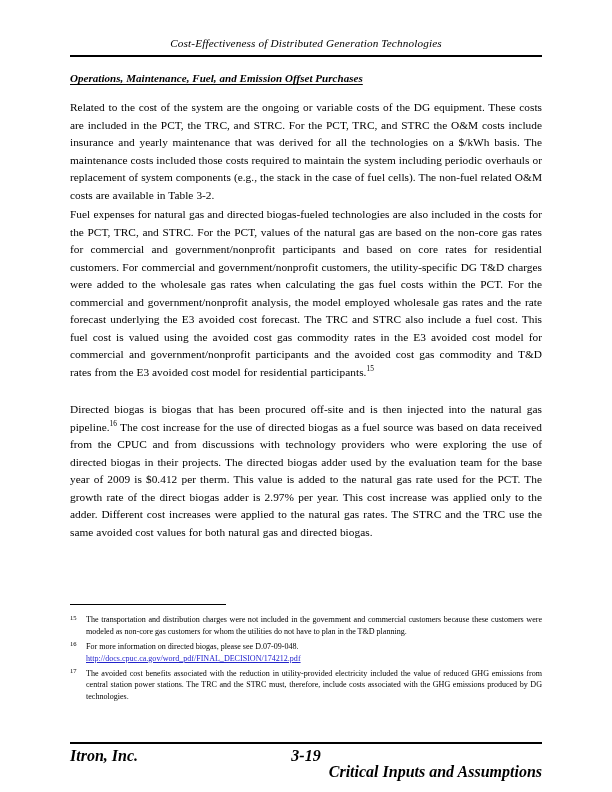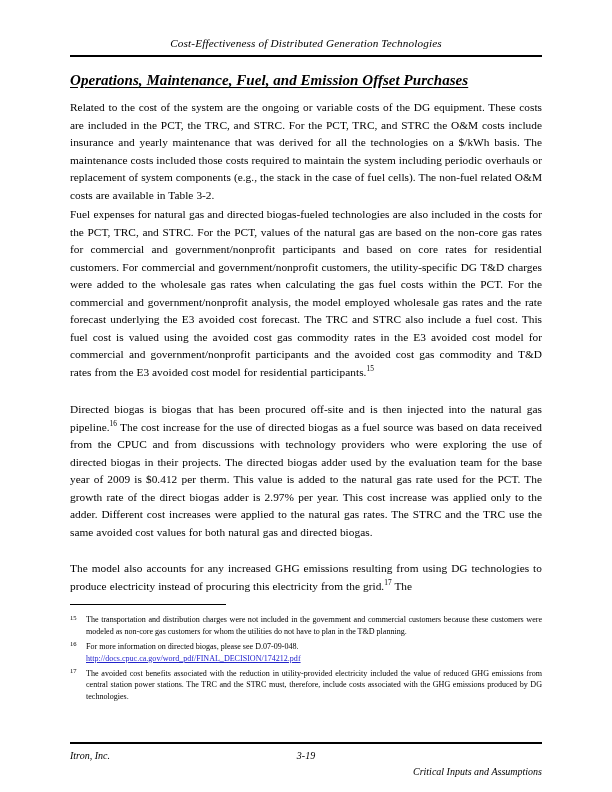--- a/index.html
+++ b/index.html
@@ -46,21 +46,21 @@
   }
 
   
   .section-heading {
     position: absolute;
     left: 70px;
     top: 72px;
     width: 472px;
     font-weight: bold;
     font-style: italic;
-    font-size: 15px;
+    font-size: 11px;
     text-decoration: underline;
     text-underline-offset: 2px;
     letter-spacing: 0.05px;
   }
 
   
   .body-block {
     position: absolute;
     left: 70px;
     width: 472px;
@@ -133,22 +133,23 @@
     height: 2.2px;
     background: #000000;
   }
   .footer {
     position: absolute;
     left: 70px;
     top: 748px;
     width: 472px;
     height: 16px;
     font-style: italic;
-    font-size: 10px;
+    font-size: 16px;
     line-height: 16px;
+    font-weight: bold;
   }
   .footer-left {
     position: absolute;
     left: 0; top: 0;
     text-align: left;
   }
   .footer-center {
     position: absolute;
     left: 0; top: 0;
     width: 472px;
@@ -170,21 +171,20 @@
   <div class="header-rule"></div>
 
   <div class="section-heading">Operations, Maintenance, Fuel, and Emission Offset Purchases</div>
 
   <div class="body-block p1">Related to the cost of the system are the ongoing or variable costs of the DG equipment.  These costs are included in the PCT, the TRC, and STRC.  For the PCT, TRC, and STRC the O&amp;M costs include insurance and yearly maintenance that was derived for all the technologies on a $/kWh basis.   The maintenance costs included those costs required to maintain the system including periodic overhauls or replacement of system components (e.g., the stack in the case of fuel cells).  The non-fuel related O&amp;M costs are available in Table 3-2.</div>
 
   <div class="body-block p2"><span>Fuel expenses for natural gas and directed biogas-fueled technologies are also included in the costs for the PCT, TRC, and STRC.  For the PCT, values of the natural gas are based on the non-core gas rates for commercial and government/nonprofit participants and based on core rates for residential customers.  For commercial and government/nonprofit customers, the utility-specific DG T&amp;D charges were added to the wholesale gas rates when calculating the gas fuel costs within the PCT.  For the commercial and government/nonprofit analysis, the model employed wholesale gas rates and the rate forecast underlying the E3 avoided cost forecast.  The TRC and STRC also include a fuel cost.  This fuel cost is valued using the avoided cost gas commodity rates in the E3 avoided cost model for commercial and government/nonprofit participants and the avoided cost gas commodity and T&amp;D rates from the E3 avoided cost model for residential participants.</span><sup>15</sup></div>
 
   <div class="body-block p3"><span>Directed biogas is biogas that has been procured off-site and is then injected into the natural gas pipeline.</span><sup>16</sup><span>  The cost increase for the use of directed biogas as a fuel source was based on data received from the CPUC and from discussions with technology providers who were exploring the use of directed biogas in their projects.  The directed biogas adder used by the evaluation team for the base year of 2009 is $0.412 per therm.  This value is added to the natural gas rate used for the PCT.  The growth rate of the direct biogas adder is 2.97% per year.  This cost increase was applied only to the adder.  Different cost increases were applied to the natural gas rates.  The STRC and the TRC use the same avoided cost values for both natural gas and directed biogas.</span></div>
 
-  <div class="body-block p4"><span>The model also accounts for any increased GHG emissions resulting from using DG technologies to produce electricity instead of procuring this electricity from the grid.</span><sup>17</sup><span>  The</span></div>
 
   <div class="footnote-rule"></div>
 
   <div class="footnotes">
 
     <div class="footnote">
       <span class="fn-num">15</span><span>The transportation and distribution charges were not included in the government and commercial customers because these customers were modeled as non-core gas customers for whom the utilities do not have to plan in the T&amp;D planning.</span>
     </div>
 
     <div class="footnote">

